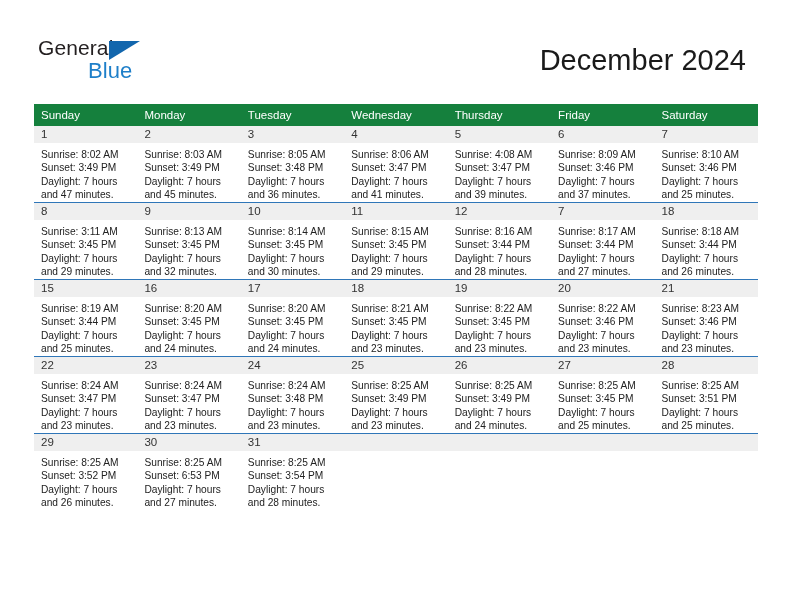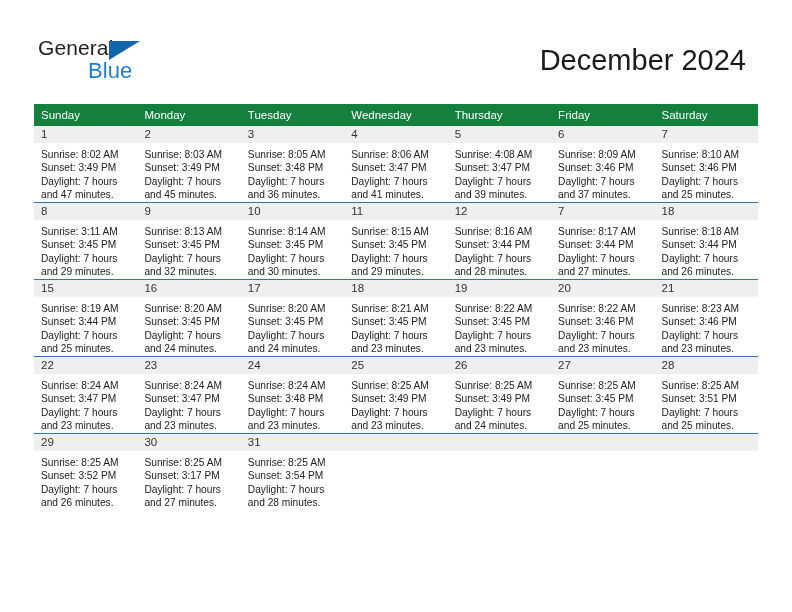--- a/index.html
+++ b/index.html
@@ -500,21 +500,21 @@
                 <div>Daylight: 7 hours</div>
                 <div>and 26 minutes.</div>
               </div>
             </div>
           </td>
           <td>
             <div class="cell-inner">
               <div class="daynum-band">30</div>
               <div class="cell-body">
                 <div>Sunrise: 8:25 AM</div>
-                <div>Sunset: 3:17 PM</div>
+                <div>Sunset: 6:53 PM</div>
                 <div>Daylight: 7 hours</div>
                 <div>and 27 minutes.</div>
               </div>
             </div>
           </td>
           <td>
             <div class="cell-inner">
               <div class="daynum-band">31</div>
               <div class="cell-body">
                 <div>Sunrise: 8:25 AM</div>

